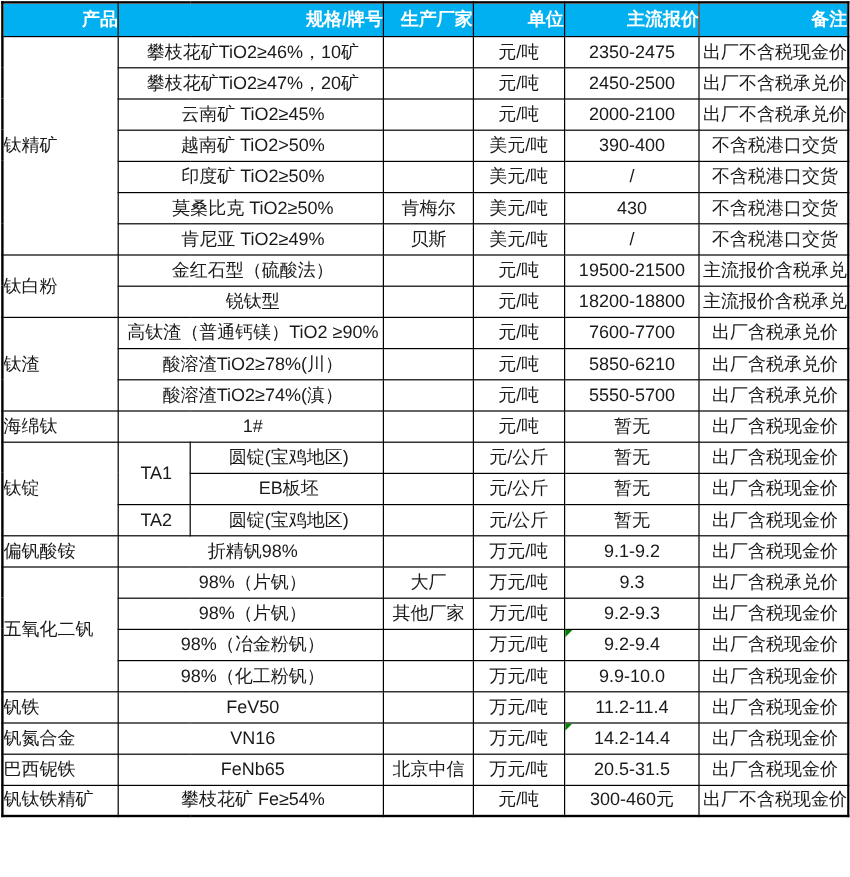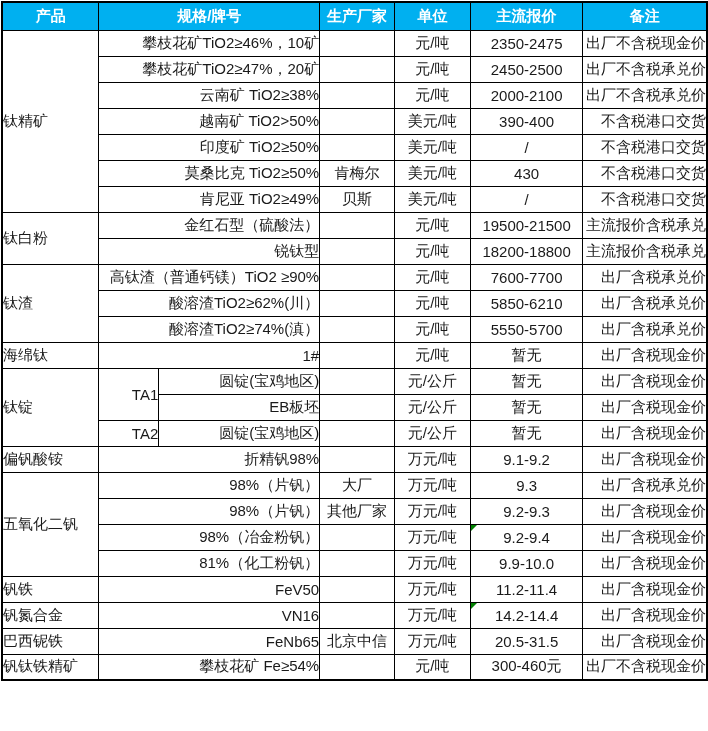--- a/index.html
+++ b/index.html
@@ -21,25 +21,25 @@
     vertical-align: middle;
     font-size: 15px;
     padding: 0;
   }
   thead tr { height: 28px; }
   tbody tr { height: 26px; }
   th {
     background: var(--header-bg, #00b0f0);
     color: var(--header-text, #ffffff);
     font-weight: bold;
-    text-align: center;
+    text-align: right;
   }
   td { color: var(--text-color, #1a1a1a); }
   .c { text-align: center; }
-  .l { text-align: right; padding-left: 3px; }
+  .l { text-align: center; padding-left: 3px; }
   .note { padding-left: 2px; }
   .product { text-align: left; }
   .price { position: relative; }
   .flag {
     position: absolute; top: 0; left: 0;
     width: 0; height: 0;
     border-top: 6px solid var(--flag-color, #008000);
     border-right: 6px solid transparent;
   }
 </style>
@@ -76,21 +76,21 @@
         <td class="l note">出厂不含税现金价</td>
       </tr>
       <tr>
         <td class="l" colspan="2">攀枝花矿TiO2≥47%，20矿</td>
         <td class="c"></td>
         <td class="c">元/吨</td>
         <td class="c price">2450-2500</td>
         <td class="l note">出厂不含税承兑价</td>
       </tr>
       <tr>
-        <td class="l" colspan="2">云南矿 TiO2≥38%</td>
+        <td class="l" colspan="2">云南矿 TiO2≥45%</td>
         <td class="c"></td>
         <td class="c">元/吨</td>
         <td class="c price">2000-2100</td>
         <td class="l note">出厂不含税承兑价</td>
       </tr>
       <tr>
         <td class="l" colspan="2">越南矿 TiO2&gt;50%</td>
         <td class="c"></td>
         <td class="c">美元/吨</td>
         <td class="c price">390-400</td>
@@ -134,21 +134,21 @@
       </tr>
       <tr>
         <td class="c product" rowspan="3">钛渣</td>
         <td class="l" colspan="2">高钛渣（普通钙镁）TiO2 ≥90%</td>
         <td class="c"></td>
         <td class="c">元/吨</td>
         <td class="c price">7600-7700</td>
         <td class="l note">出厂含税承兑价</td>
       </tr>
       <tr>
-        <td class="l" colspan="2">酸溶渣TiO2≥62%(川）</td>
+        <td class="l" colspan="2">酸溶渣TiO2≥78%(川）</td>
         <td class="c"></td>
         <td class="c">元/吨</td>
         <td class="c price">5850-6210</td>
         <td class="l note">出厂含税承兑价</td>
       </tr>
       <tr>
         <td class="l" colspan="2">酸溶渣TiO2≥74%(滇）</td>
         <td class="c"></td>
         <td class="c">元/吨</td>
         <td class="c price">5550-5700</td>
@@ -210,21 +210,21 @@
         <td class="l note">出厂含税现金价</td>
       </tr>
       <tr>
         <td class="l" colspan="2">98%（冶金粉钒）</td>
         <td class="c"></td>
         <td class="c">万元/吨</td>
         <td class="c price">9.2-9.4<span class="flag"></span></td>
         <td class="l note">出厂含税现金价</td>
       </tr>
       <tr>
-        <td class="l" colspan="2">81%（化工粉钒）</td>
+        <td class="l" colspan="2">98%（化工粉钒）</td>
         <td class="c"></td>
         <td class="c">万元/吨</td>
         <td class="c price">9.9-10.0</td>
         <td class="l note">出厂含税现金价</td>
       </tr>
       <tr>
         <td class="c product" rowspan="1">钒铁</td>
         <td class="l" colspan="2">FeV50</td>
         <td class="c"></td>
         <td class="c">万元/吨</td>

